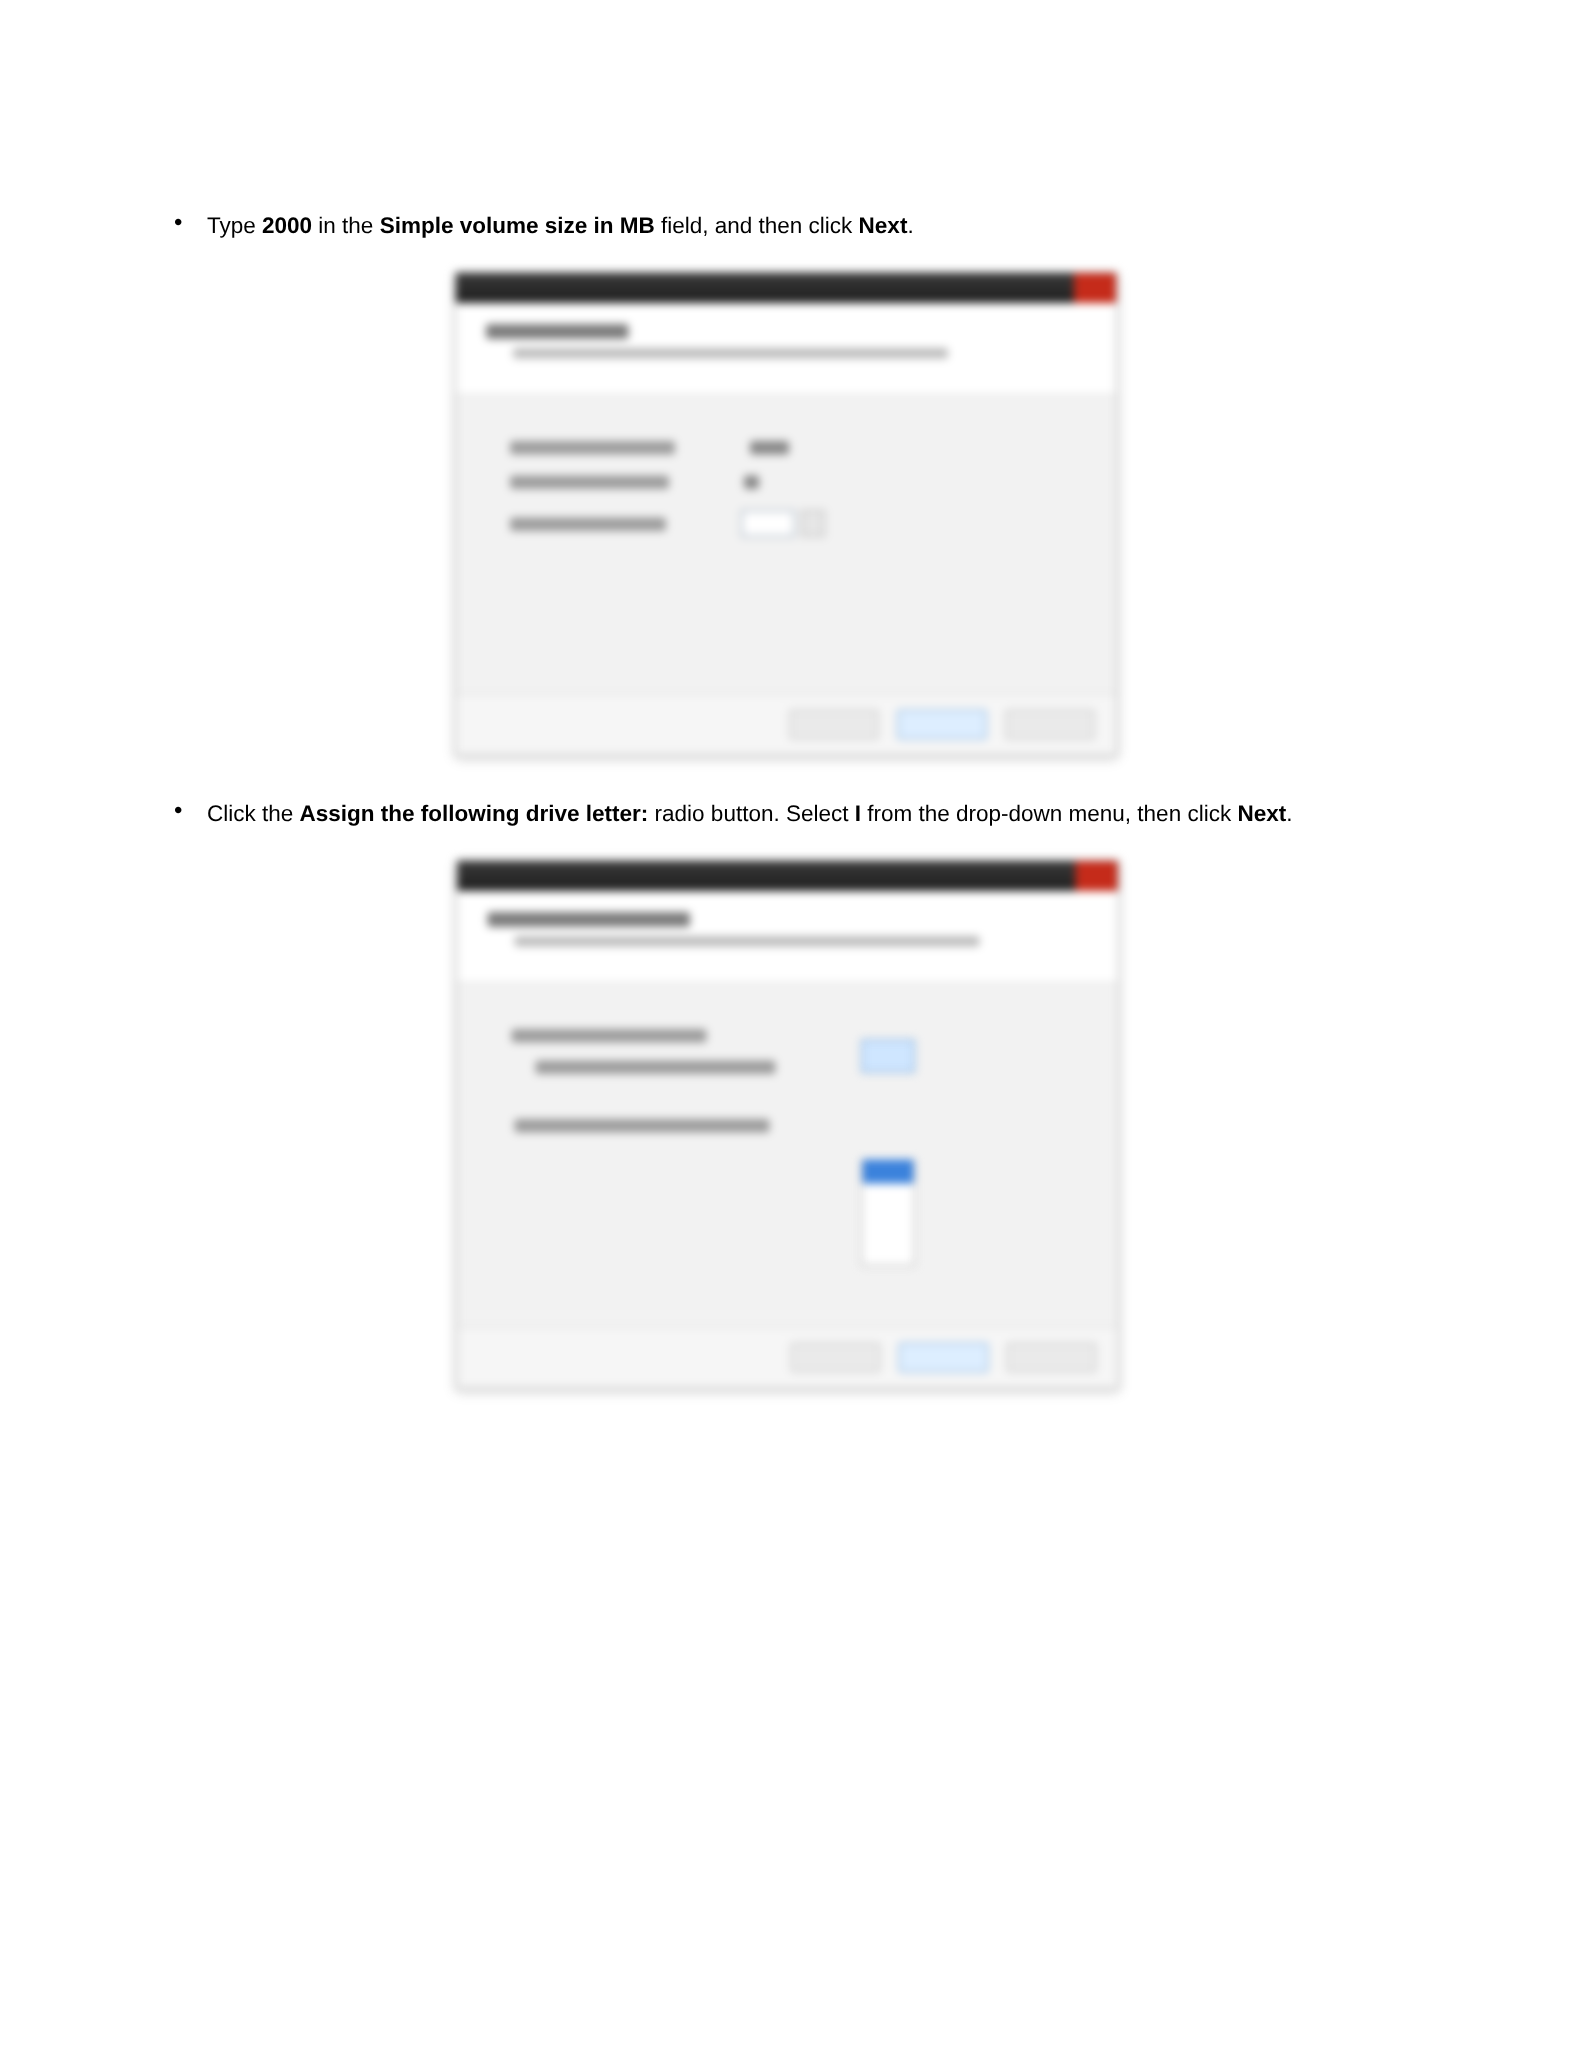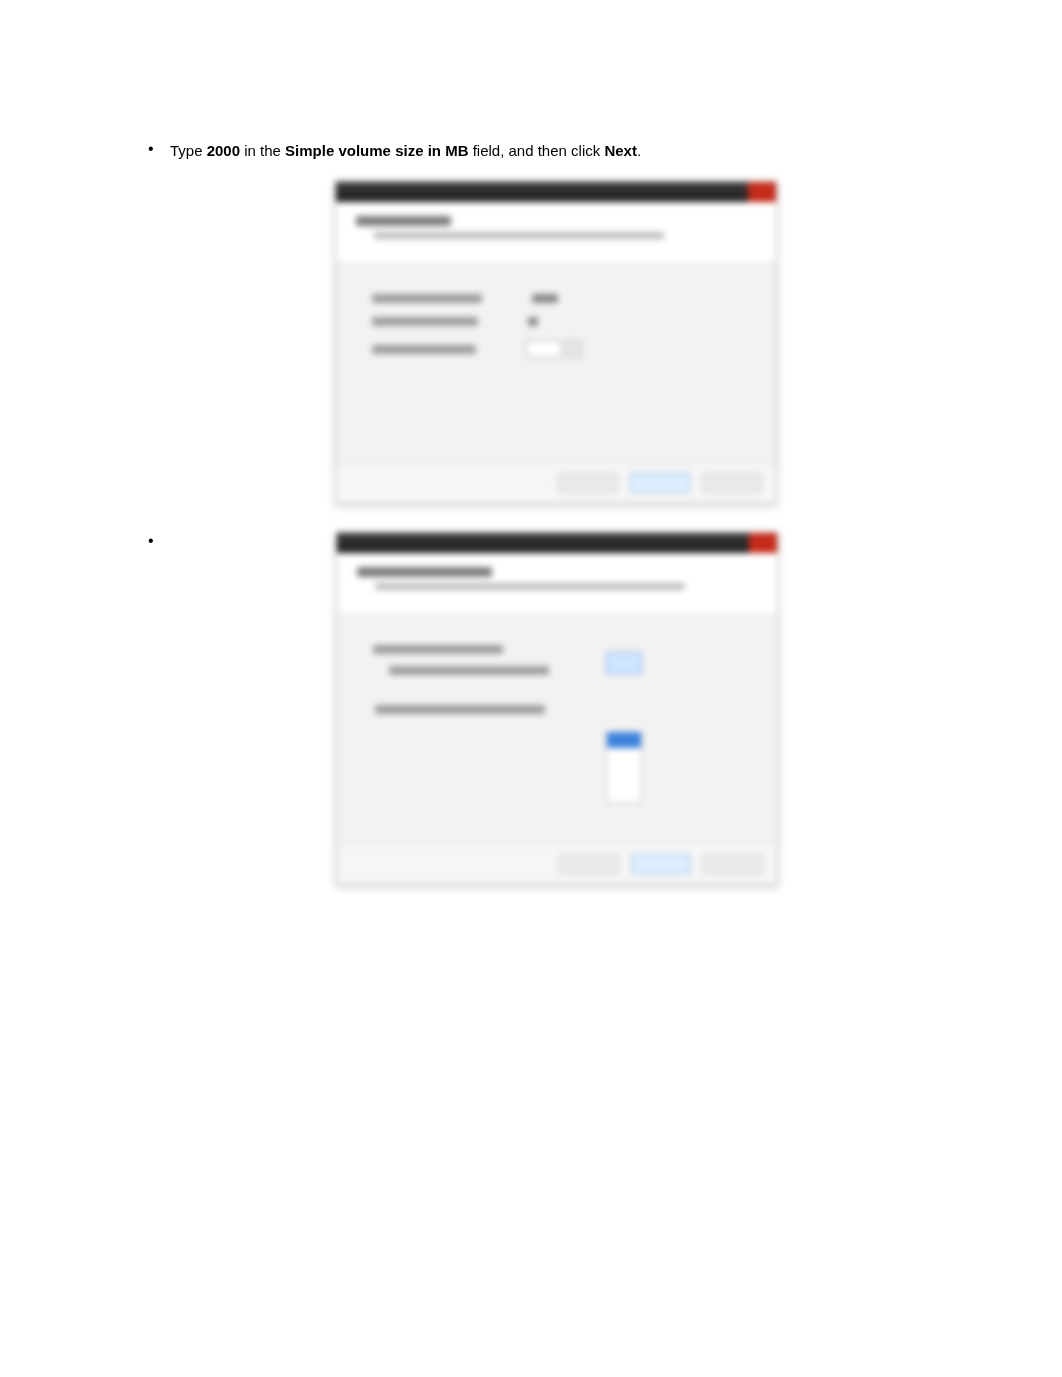--- a/index.html
+++ b/index.html
@@ -5,21 +5,21 @@
   html, body {
     margin: 0;
     padding: 0;
     background: #ffffff;
     font-family: Arial, Helvetica, sans-serif;
     font-size: 15px;
     color: #000;
     width: 1062px;
   }
   .page {
-    padding: 140px 120px 0 120px;
+    padding: 140px 120px 0 88px;
     width: 822px;
   }
   ul.steps {
     list-style: none;
     padding: 0;
     margin: 0;
   }
   li.step {
     position: relative;
     padding-left: 50px;
@@ -184,20 +184,23 @@
           <div class="footer">
             <div class="btn"></div>
             <div class="btn primary"></div>
             <div class="btn"></div>
           </div>
         </div>
       </div>
     </li>
 
     <li class="step">
+      <span class="step-text">
+        <span>Click the </span><b>Assign the following drive letter:</b><span> radio button. Select </span><b>I</b><span> from the drop-down menu, then click </span><b>Next</b><span>.</span>
+      </span>
 
       <div class="dialog2-wrap">
         <div class="dialog2-inner">
           <div class="dialog">
             <div class="titlebar">
 
               <div class="close"></div>
             </div>
             <div class="header">
               <div class="hline" style="width:135px;background:#7c7c7c;"></div>

